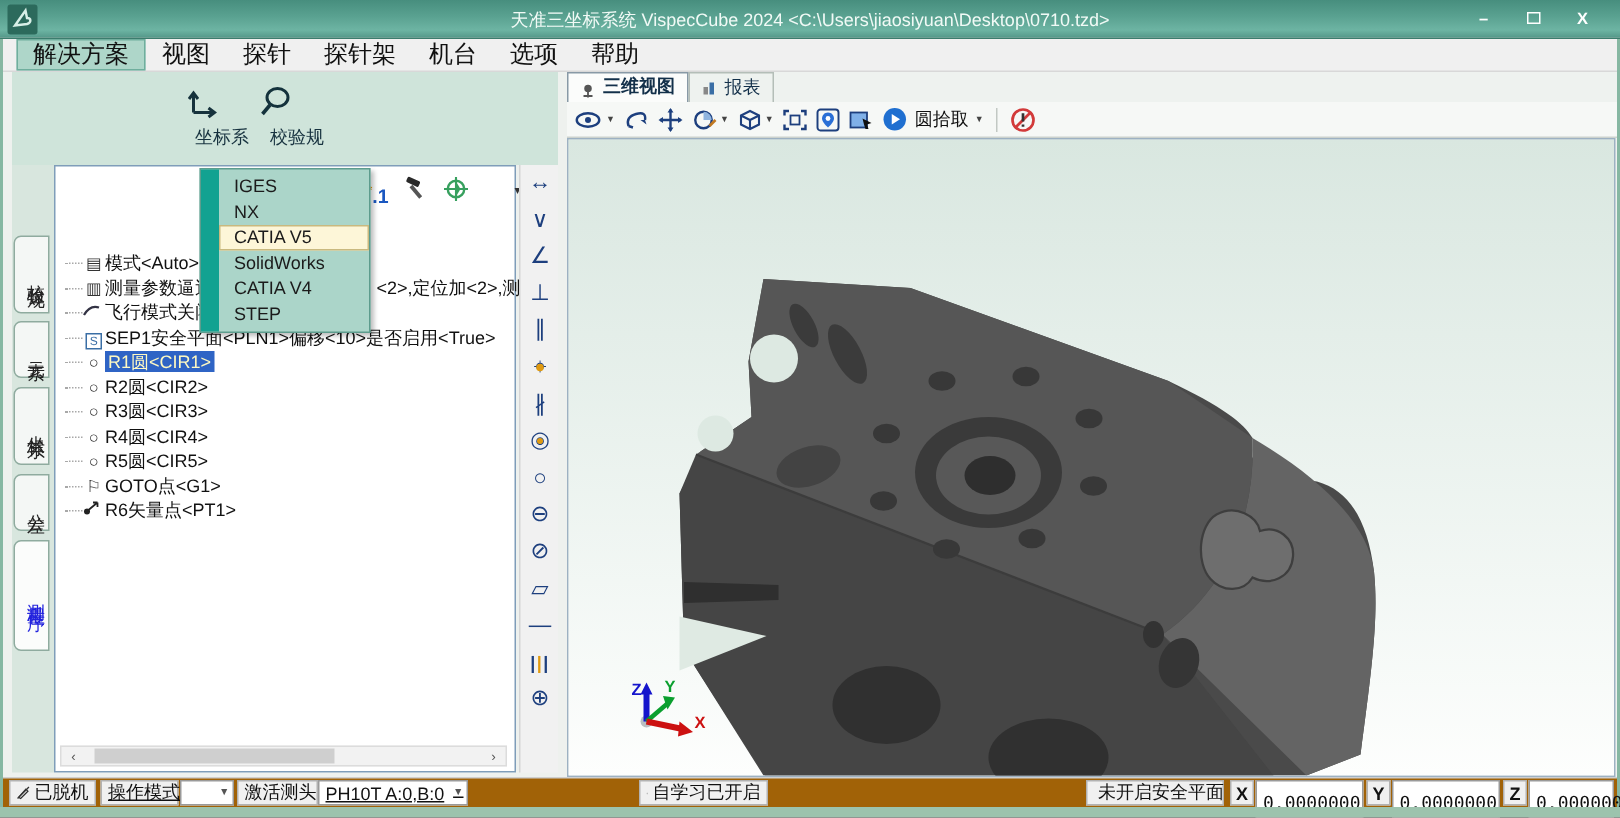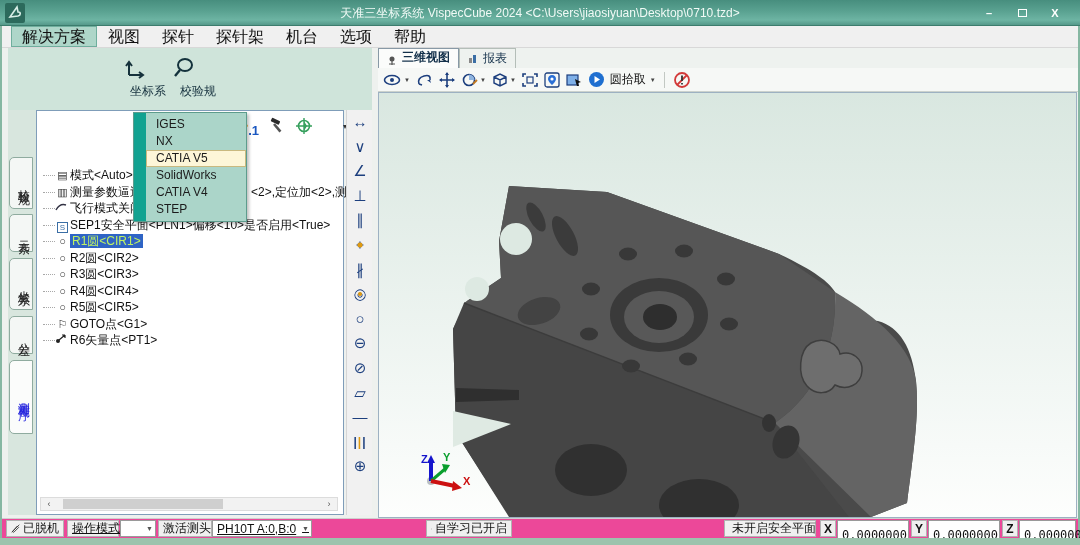--- a/index.html
+++ b/index.html
@@ -31,21 +31,21 @@
   .vtab.active{color:#2222dd;background:#fbfcfb;}
   
   .treepanel{position:absolute;left:36px;top:110px;width:308px;height:405px;background:#fff;
     border:1px solid #7f9db9;}
   .minitb{position:absolute;left:0;top:0;width:306px;height:32px;}
   .mticon{position:absolute;top:5px;width:24px;height:22px;text-align:center;line-height:22px;}
   .treerows{position:absolute;left:2px;top:56px;width:302px;}
   .trow{position:relative;height:16.5px;line-height:16px;font-size:12px;color:#111;white-space:nowrap;}
   .trow .guide{display:inline-block;width:12px;margin-left:4px;border-bottom:1px dotted #a8a8a8;vertical-align:middle;}
   .trow .ticn{display:inline-block;width:15px;text-align:center;color:#333;font-size:11px;}
-  .trow .sel{background:#2f64c5;color:#bef264;padding:0 2px;}
+  .trow .sel{background:#2f64c5;color:#fef9c3;padding:0 2px;}
   .sbox{display:inline-block;width:11px;height:11px;border:1px solid #3a6ea5;color:#3a6ea5;
     font-size:8px;line-height:10px;text-align:center;vertical-align:-1px;background:#fff;}
   .frag-right{position:absolute;left:212px;top:0;}
   
   .hscroll{position:absolute;left:3px;bottom:3px;width:298px;height:14px;background:#f2f2f2;border:1px solid #dcdcdc;}
   .harrow{position:absolute;top:0;width:16px;height:12px;text-align:center;font-size:9px;color:#555;line-height:12px;}
   .hthumb{position:absolute;left:22px;top:1px;width:160px;height:10px;background:#cfcfcf;}
   
   .gdtbar{position:absolute;left:346px;top:110px;width:26px;height:405px;background:#f1f1f1;
     border-left:1px solid #d6d6d6;}
@@ -70,21 +70,21 @@
     background:linear-gradient(180deg,#d9e7e0,#fdfefd);}
   
   .menu{position:absolute;background:#abd5c9;border:1px solid #5d9c8d;z-index:50;
     box-shadow:2px 2px 3px rgba(0,0,0,.25);font-size:12px;color:#1b1b1b;}
   .menu .gutter{position:absolute;left:0;top:0;bottom:0;width:12px;background:#12a291;}
   .menu .item{position:relative;margin-left:12px;padding:2px 8px 2px 10px;line-height:13px;white-space:nowrap;}
   .menu .item.hl{background:#fdf6d8;border:1px solid #c9b97f;padding:1px 7px 1px 9px;}
   .menu .sep{margin:2px 4px 2px 14px;border-top:1px solid #86b7aa;}
   .menu .arrow{position:absolute;right:4px;top:4px;font-size:7px;color:#222;}
   
-  .status{position:absolute;left:2px;top:518px;width:1076px;height:20px;background:#ec4899;
+  .status{position:absolute;left:2px;top:518px;width:1076px;height:20px;background:#a16207;
     border-top:1px solid #cfcfcf;font-size:12px;color:#111;}
   .seg{position:absolute;top:1px;height:17px;border:1px solid #b2b2b2;background:#f0f0f0;
     display:flex;align-items:center;gap:3px;padding:0 4px;white-space:nowrap;}
   .combo{position:absolute;top:1px;height:17px;border:1px solid #9a9a9a;background:#fff;
     display:flex;align-items:center;justify-content:space-between;padding:0 2px 0 4px;}
   .combo .cc{font-size:7px;color:#555;}
   .val{position:absolute;top:1px;height:30px;border:1px solid #9a9a9a;background:#fff;
     display:flex;align-items:center;padding:0 4px;font-family:"DejaVu Sans Mono",monospace;font-size:12px;}
   .axl{font-weight:bold;}
   .bstrip{position:absolute;left:0;top:538px;width:1080px;height:7px;background:#9cc3ad;}

